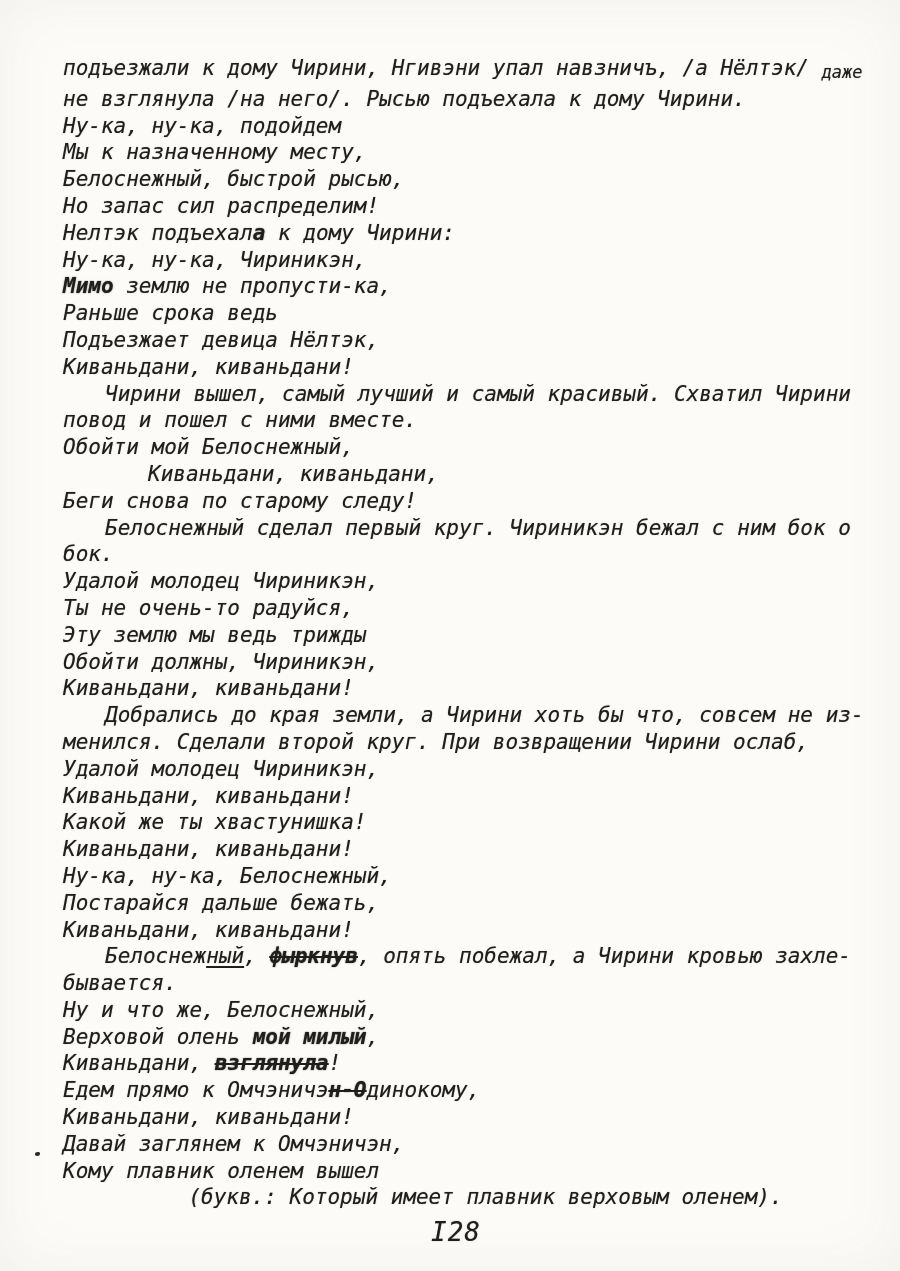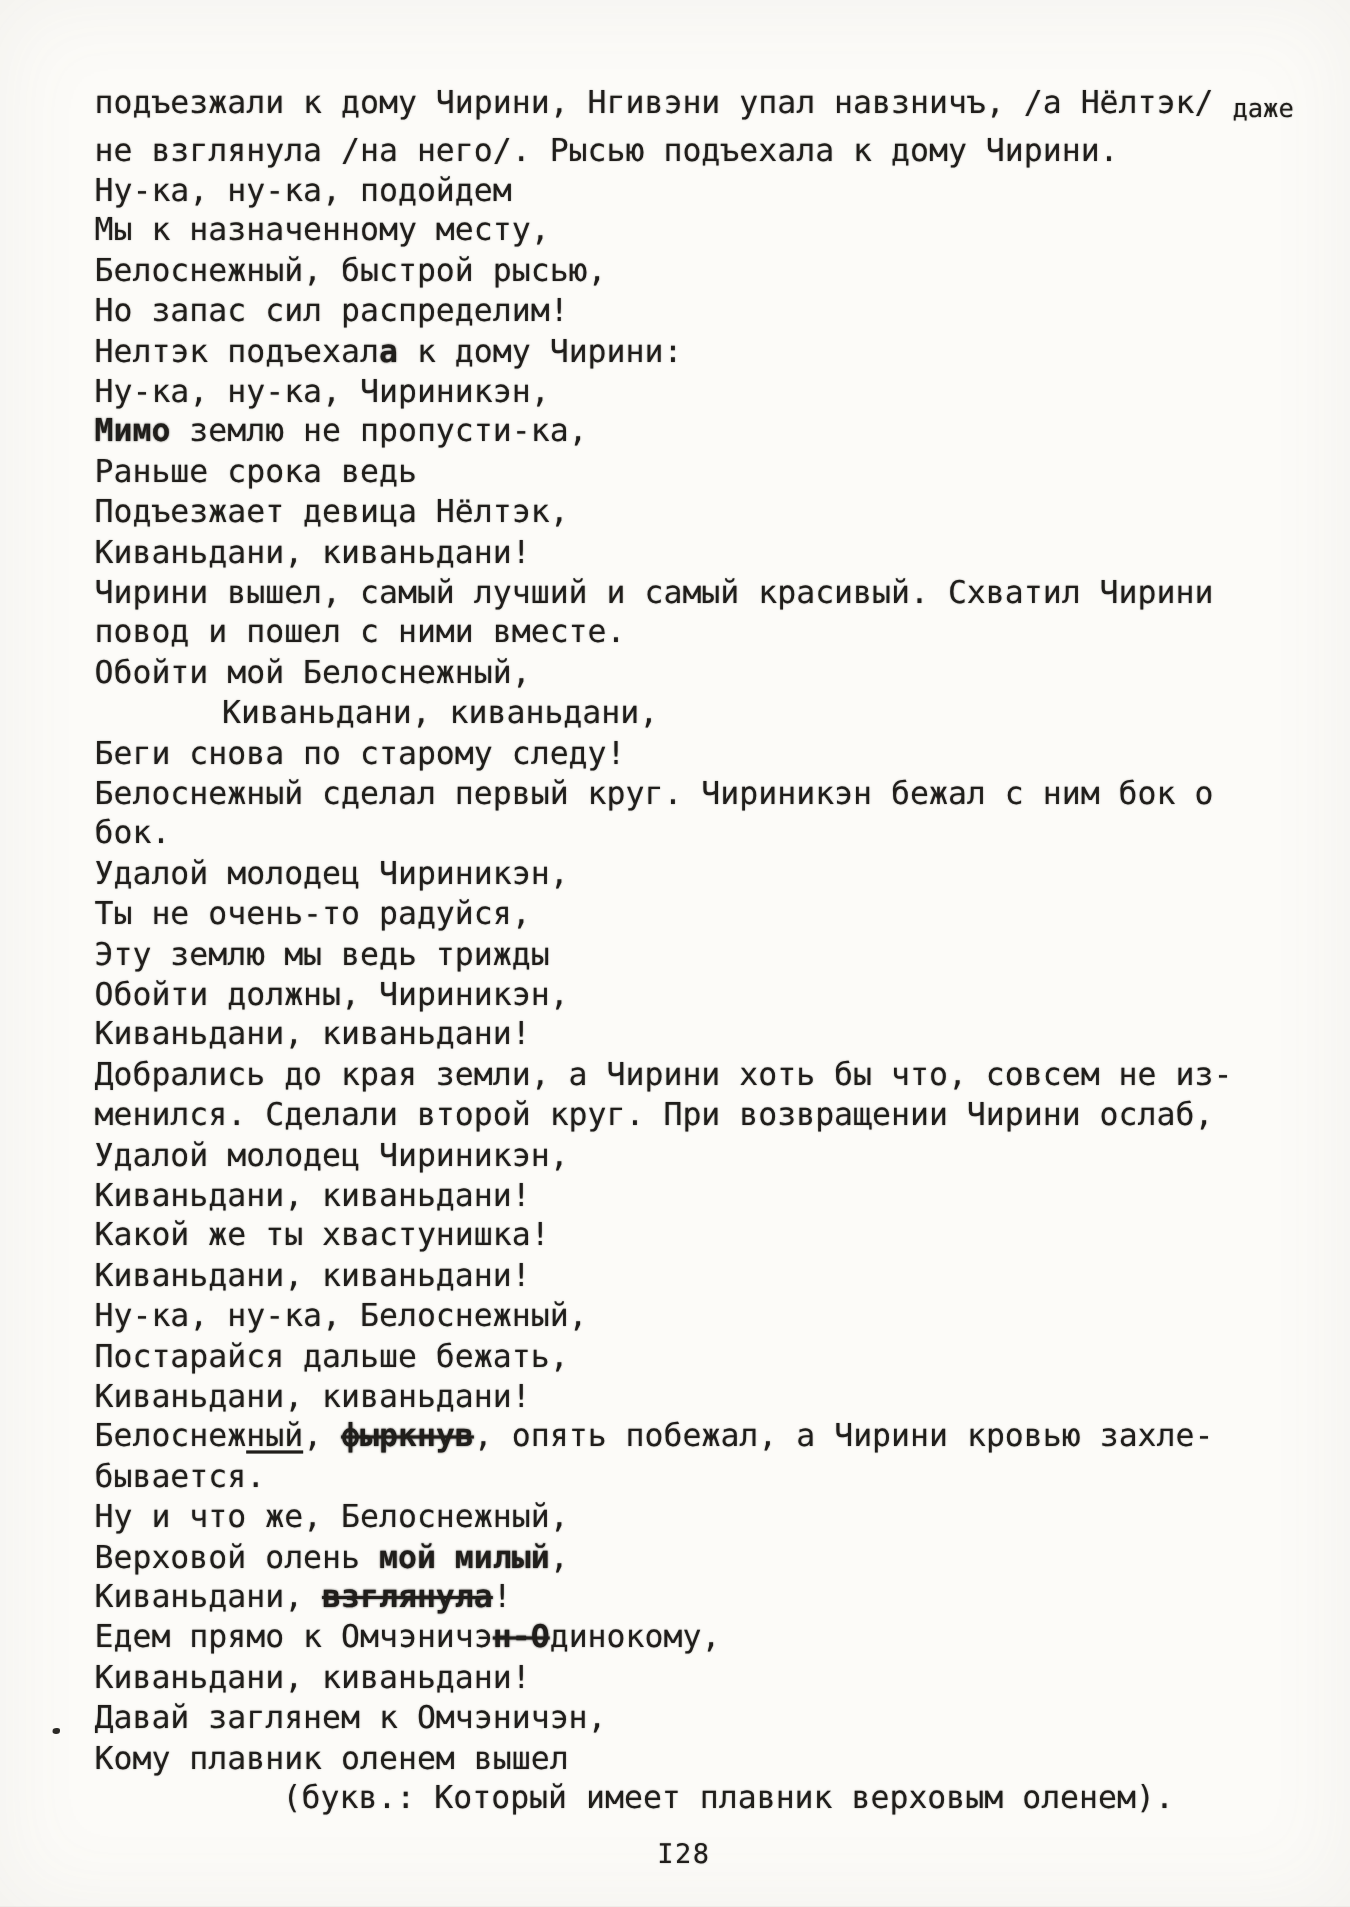--- a/index.html
+++ b/index.html
@@ -5,44 +5,45 @@
   html,body{margin:0;padding:0;background:#e9e7e3;}
   .page{
     position:relative;
     width:900px;height:1271px;
     margin:0 auto;
     background:#fcfbf8;
     overflow:hidden;
     font-family:"DejaVu Sans Mono","Liberation Mono",monospace;
     color:#201e1b;
     box-shadow:inset 0 0 60px rgba(120,115,105,0.07);
+    font-style:italic;
   }
   .textblock{
     position:absolute;
     left:63px;top:55px;width:825px;
     font-size:21px;
     line-height:26.8px;
     text-shadow:0 0 1px rgba(32,30,27,0.5);
   }
   .line{white-space:pre;}
   .ind-flush{margin-left:0;}
-  .ind-para{}
+  .ind-para{margin-left:42px;}
   .ind-verse{}
   .ind-verse2{margin-left:85px;}
   .ind-quote{margin-left:20px;text-align:center;}
   .s-plain{}
   .s-small{font-size:17px;vertical-align:-3px;}
   .s-bold{font-weight:bold;text-shadow:0 0 1.4px rgba(32,30,27,0.8);}
   .s-underline{text-decoration:underline;text-underline-offset:3px;}
   .s-struck{font-weight:bold;text-decoration:line-through;text-shadow:0 0 1.4px rgba(32,30,27,0.8);}
   .page-number{
     position:absolute;
     left:0;right:0;bottom:24px;
     text-align:center;
-    font-size:18px;
+    font-size:26px;
     letter-spacing:1px;
     text-shadow:0 0 1px rgba(32,30,27,0.5);
     padding-left:12px;
   }
   .speck{
     position:absolute;
     left:35px;top:1152px;
     width:5px;height:4px;
     background:#2c2a26;
     border-radius:60% 40% 55% 50%;

